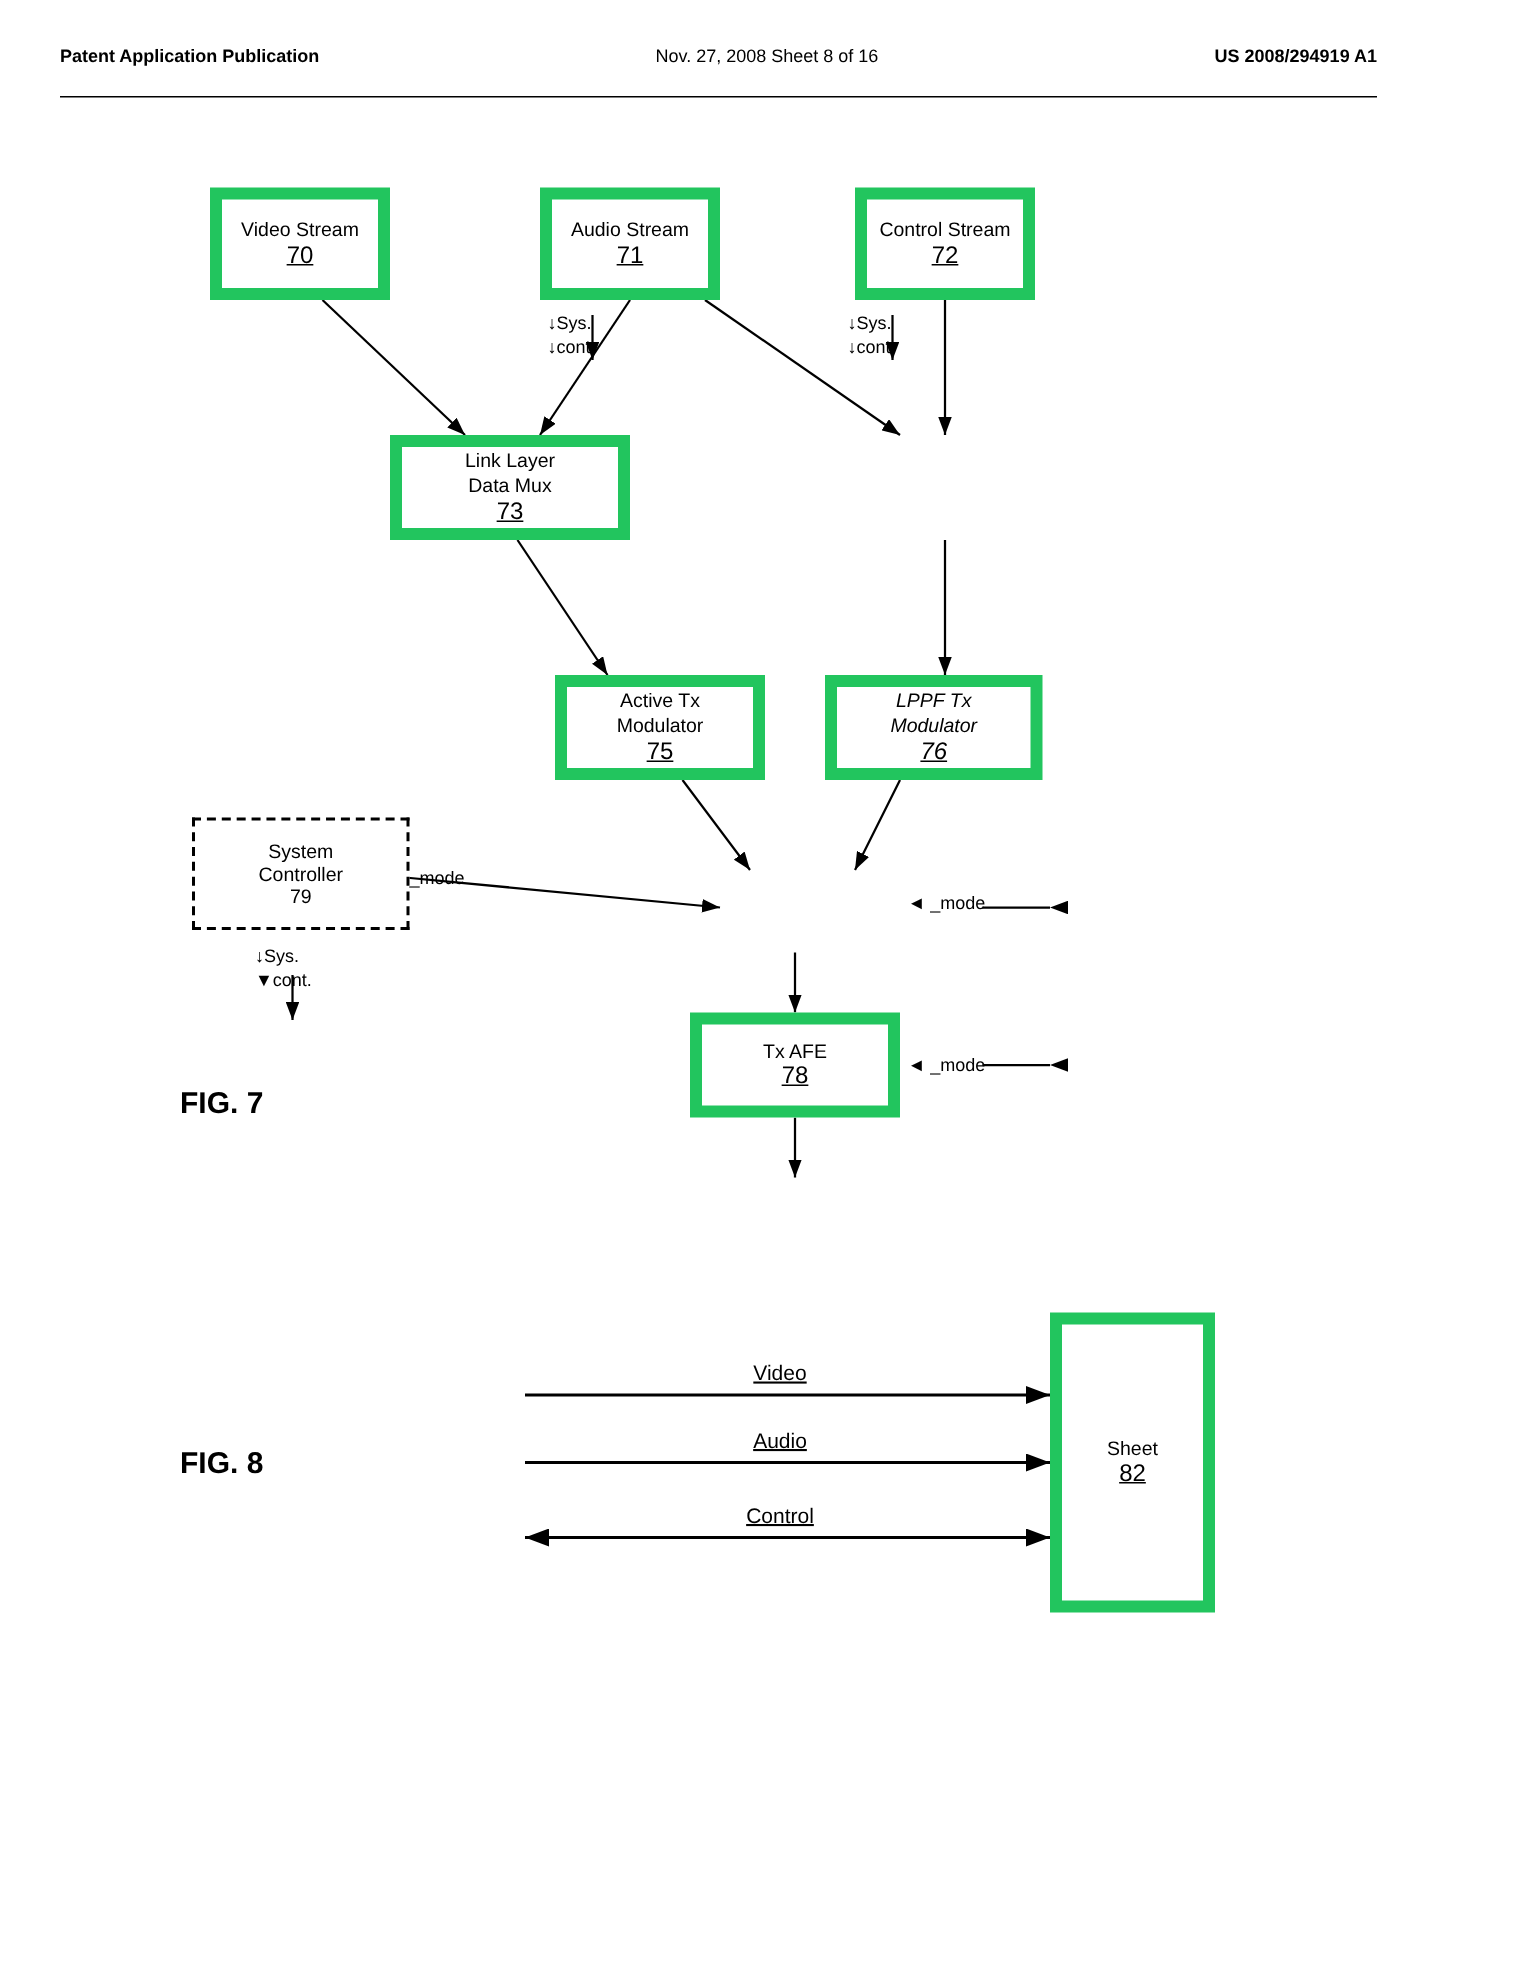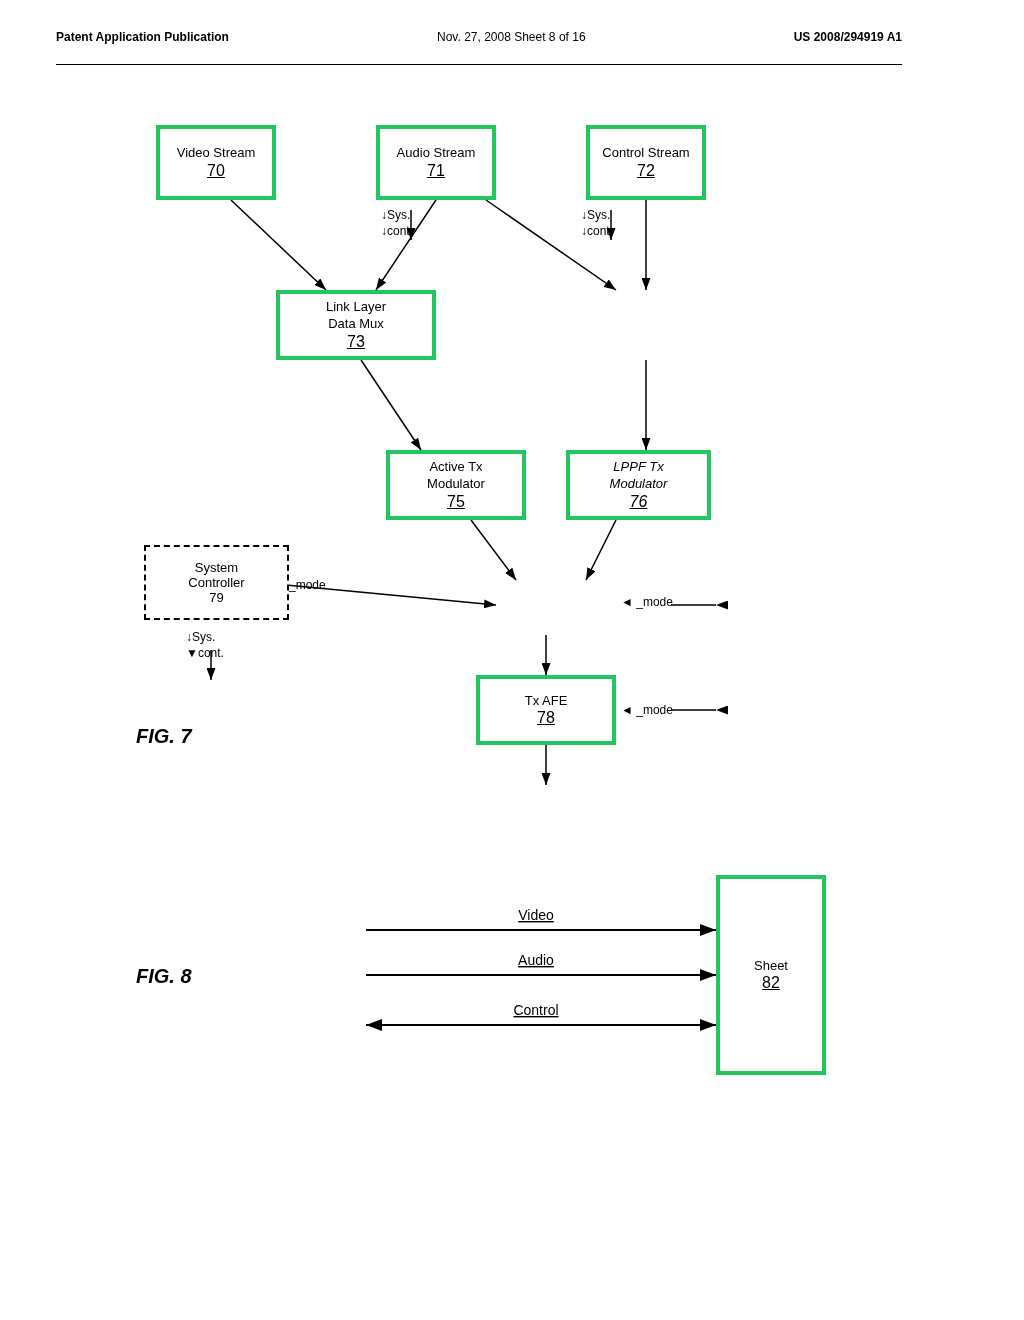--- a/index.html
+++ b/index.html
@@ -11,21 +11,21 @@
       position: relative;
       font-size: 13px;
       color: #000;
     }
 
     .page {
       width: 958px;
       min-height: 1320px;
       background: #fff;
       position: relative;
-      padding: 20px 56px;
+      padding: 20px 40px;
     }
 
     .header {
       display: flex;
       justify-content: space-between;
       align-items: center;
       padding: 10px 0 20px 0;
       border-bottom: 1px solid #000;
       margin-bottom: 30px;
     }
@@ -53,27 +53,26 @@
     .fig7-container {
       position: relative;
       width: 100%;
       height: 720px;
       margin-bottom: 40px;
     }
 
     .fig-label {
       font-size: 18px;
       font-weight: bold;
-      font-style: italic;
     }
 
     
     .box {
       position: absolute;
-      border: 4px solid #22c55e;
+      border: 8px solid #22c55e;
       background: #fff;
       text-align: center;
       display: flex;
       flex-direction: column;
       align-items: center;
       justify-content: center;
       padding: 5px;
     }
 
     .box .box-label {

